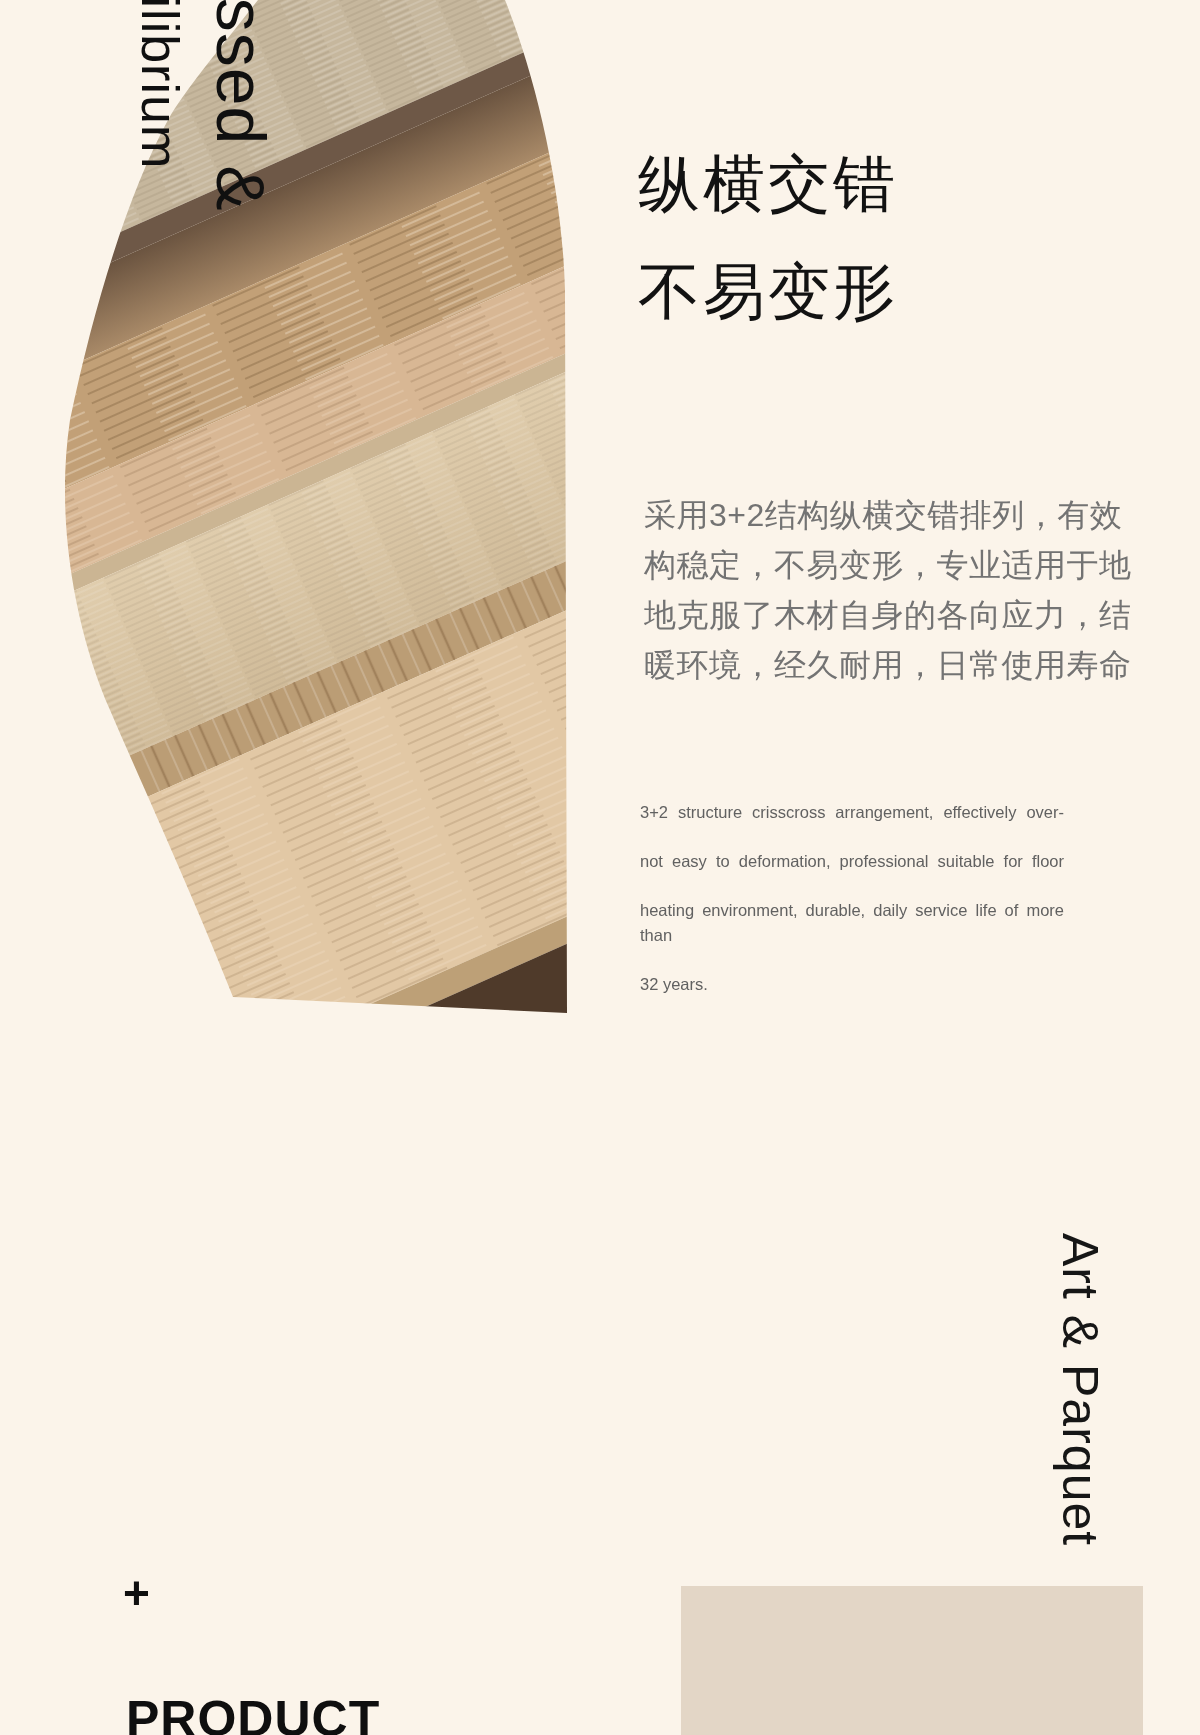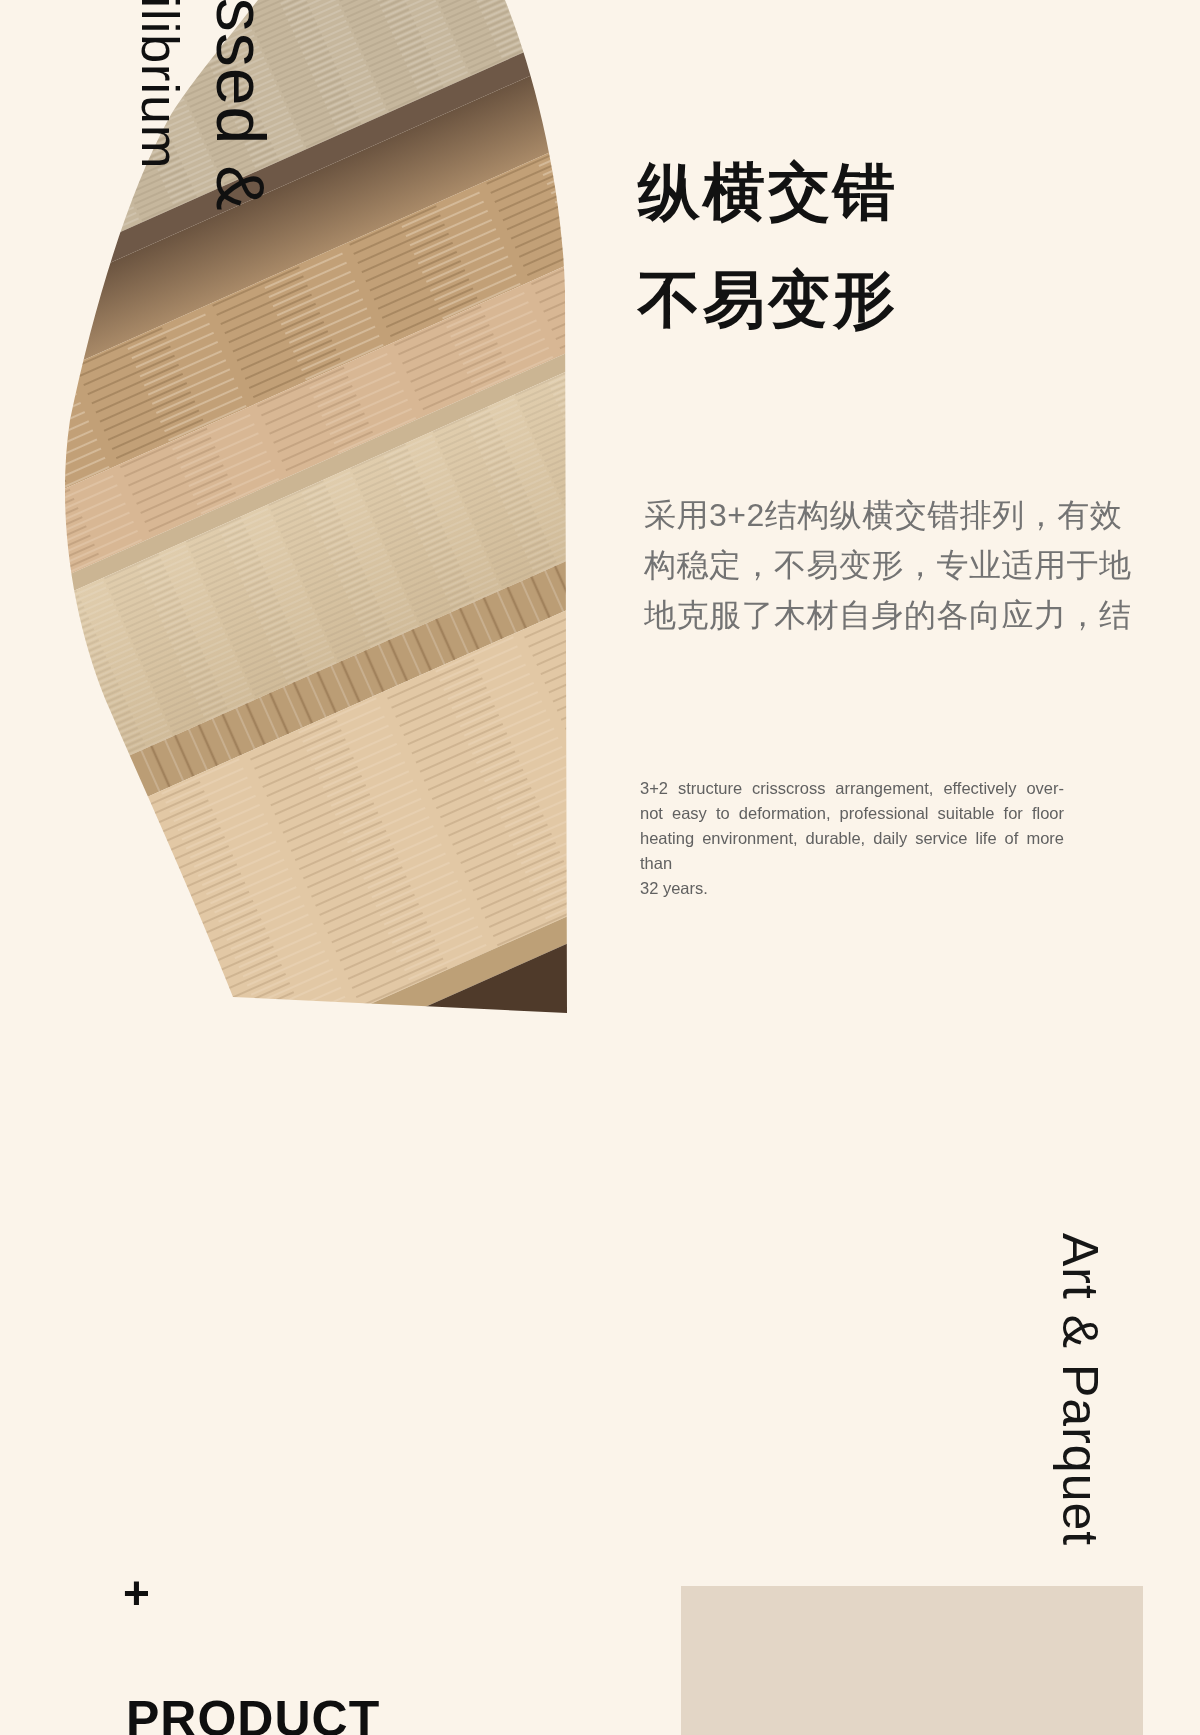--- a/index.html
+++ b/index.html
@@ -16,34 +16,34 @@
     white-space:nowrap;line-height:1;color:#101010;letter-spacing:1px;
   }
   .vt1{left:275px;top:-131px;font-size:68px;}
   .vt2{left:186px;top:-99px;font-size:52px;}
   .vlabel{
     position:absolute;left:1105px;top:1233px;transform-origin:0 0;
     transform:rotate(90deg);white-space:nowrap;line-height:1;
     font-size:50px;color:#161616;letter-spacing:1px;
   }
   .title{
-    position:absolute;left:638px;top:138px;
-    font-size:62px;line-height:108px;font-weight:700;
+    position:absolute;left:638px;top:130px;
+    font-size:62px;line-height:108px;font-weight:400;
     letter-spacing:3px;color:#121212;
   }
   .body-cn{
     position:absolute;left:644px;top:490px;
     font-size:32px;line-height:50px;color:#737373;letter-spacing:.5px;
   }
   .body-cn .ln{white-space:nowrap;}
   .body-en{
     position:absolute;left:640px;top:776px;width:424px;
     font-size:16.5px;line-height:25px;color:#616161;
   }
-  .body-en .ln{text-align:justify;}
+  .body-en .ln{text-align:justify;margin-top:24px;}
   .body-en .ln.just{text-align-last:justify;}
   .plus-mark{
     position:absolute;left:123px;top:1570px;
     font-size:46px;font-weight:700;color:#0f0f0f;line-height:1;
   }
   .product-label{
     position:absolute;left:126px;top:1694px;
     font-size:50px;font-weight:700;letter-spacing:1px;color:#0f0f0f;line-height:1;
   }
   .beige-block{
@@ -110,20 +110,21 @@
 
 <div class="title">
   <div>纵横交错</div>
   <div>不易变形</div>
 </div>
 
 <div class="body-cn">
   <div class="ln">采用3+2结构纵横交错排列，有效</div>
   <div class="ln">构稳定，不易变形，专业适用于地</div>
   <div class="ln">地克服了木材自身的各向应力，结</div>
+  <div class="ln">暖环境，经久耐用，日常使用寿命</div>
 </div>
 
 <div class="body-en">
   <div class="ln just">3+2 structure crisscross arrangement, effectively over-</div>
   <div class="ln just">not easy to deformation, professional suitable for floor</div>
   <div class="ln just">heating environment, durable, daily service life of more than</div>
   <div class="ln">32 years.</div>
 </div>
 
 <div class="vlabel">Art &amp; Parquet</div>

